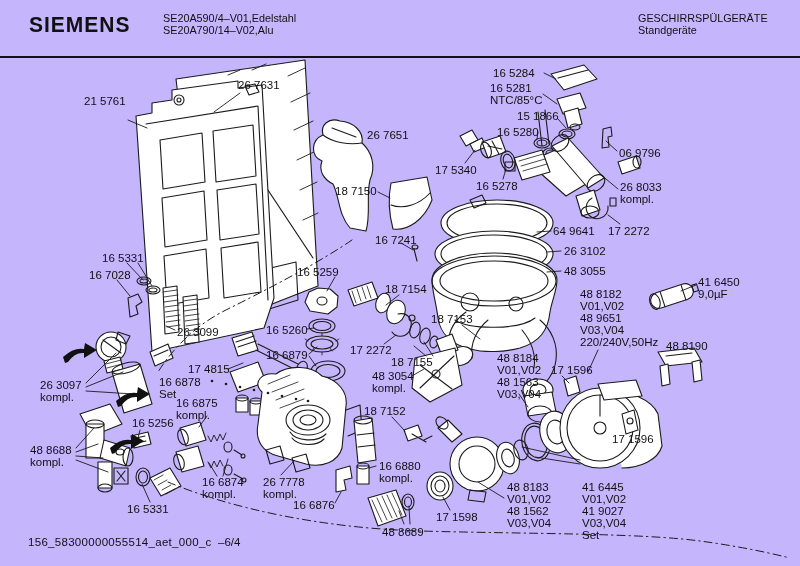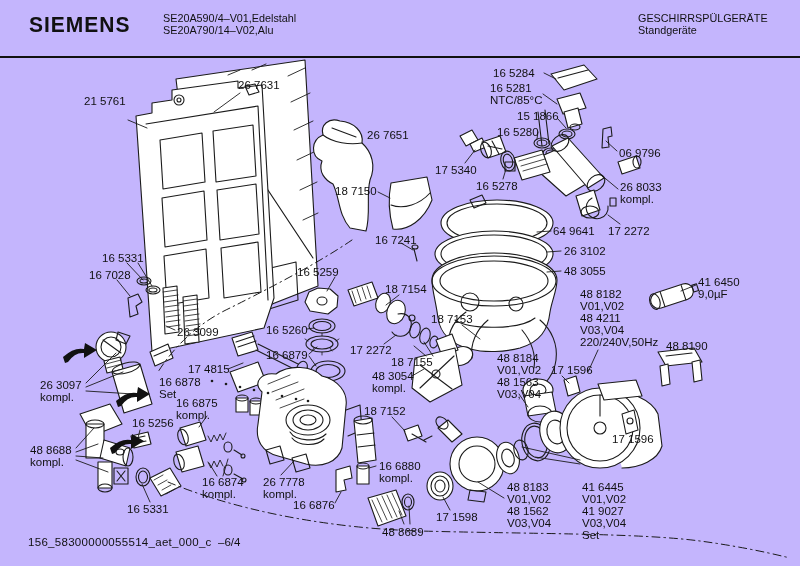--- a/index.html
+++ b/index.html
@@ -557,21 +557,21 @@
         <div>V01,V02</div>
         <div>48 1563</div>
         <div>V03,V04</div>
       </div>
       <div class="plabel" style="left: 551px; top: 364px;">
         <div>17 1596</div>
       </div>
       <div class="plabel" style="left: 580px; top: 288px;">
         <div>48 8182</div>
         <div>V01,V02</div>
-        <div>48 4211</div>
+        <div>48 9651</div>
         <div>V03,V04</div>
         <div>220/240V,50Hz</div>
       </div>
       <div class="plabel" style="left: 698px; top: 276px;">
         <div>41 6450</div>
         <div>9,0µF</div>
       </div>
       <div class="plabel" style="left: 666px; top: 340px;">
         <div>48 8190</div>
       </div>

